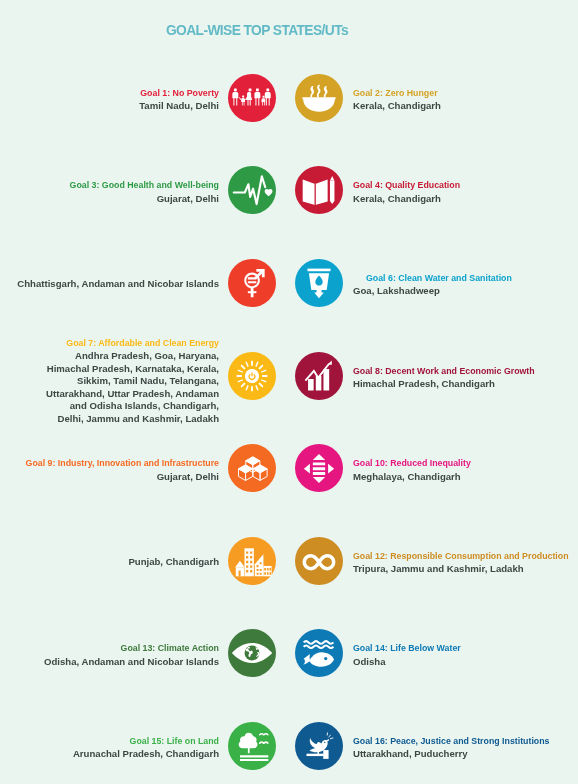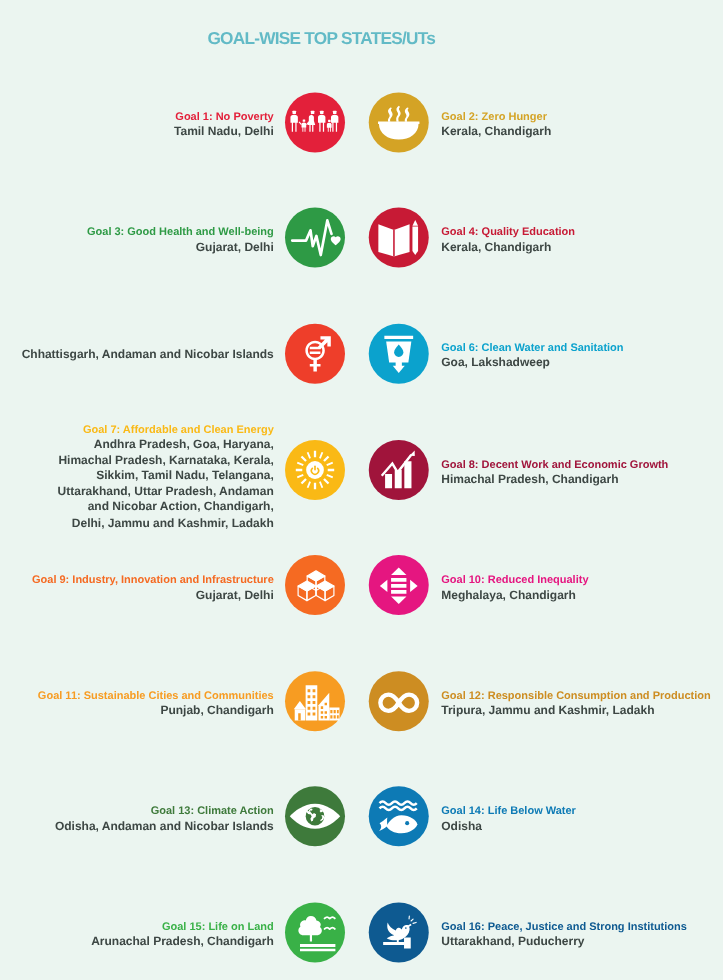--- a/index.html
+++ b/index.html
@@ -143,21 +143,21 @@
           <g fill="#fff">
 <path d="M26 20h48v5.5H26z"></path>
 <path d="M29 29.5h42l-5 35H34z"></path>
 <path d="M44.8 62h10.4v11.5H44.8z"></path>
 <path d="M40 70h20L50 82z"></path>
 </g>
           <path fill="var(--badge)" d="M50 34.5c-4.7 5.2-7.7 9.2-7.7 13.2 0 4.3 3.4 7.7 7.7 7.7s7.7-3.4 7.7-7.7c0-4-3-8-7.7-13.2z"></path>
         </svg></span>
   </div>
   <div class="txt txt-right">
-    <div class="g-title" style="color: rgb(11, 162, 205);">Goal 6: Clean Water and Sanitation</div>
+    <div class="g-title" style="color: rgb(11, 162, 205); margin-left: 13px;">Goal 6: Clean Water and Sanitation</div>
     <div class="g-states">Goa, Lakshadweep</div>
   </div>
 </div>
 <div class="row" style="top:375.65px">
   <div class="circle c-left" style="background-color: rgb(250, 185, 21); --badge: #fab915;">
     <span><svg viewBox="0 0 100 100">
           <g transform="translate(50,50) scale(0.80) translate(-50,-50)">
 <g fill="none" stroke="#fff" stroke-width="4.8" stroke-linecap="butt">
 <path d="M50 23.5V10M50 76.5V90M23.5 50H10M76.5 50H90M31.3 31.3l-9.5-9.5M68.7 68.7l9.5 9.5M31.3 68.7l-9.5 9.5M68.7 31.3l9.5-9.5"></path>
 </g>
@@ -172,21 +172,21 @@
 </g>
         </svg></span>
   </div>
   <div class="txt txt-left multiline">
     <div class="g-title" style="color: rgb(250, 185, 21);">Goal 7: Affordable and Clean Energy</div>
     <div class="g-states">
       <div>Andhra Pradesh, Goa, Haryana,</div>
       <div>Himachal Pradesh, Karnataka, Kerala,</div>
       <div>Sikkim, Tamil Nadu, Telangana,</div>
       <div>Uttarakhand, Uttar Pradesh, Andaman</div>
-      <div>and Nicobar Action, Chandigarh,</div>
+      <div>and Odisha Islands, Chandigarh,</div>
       <div>Delhi, Jammu and Kashmir, Ladakh</div>
     </div>
   </div>
 </div>
 <div class="row" style="top:375.65px">
   <div class="circle c-right" style="background-color: rgb(160, 20, 59); --badge: #a0143b;">
     <span><svg viewBox="0 0 100 100">
           <g transform="translate(50,50) scale(0.93) translate(-50,-50)">
             <g fill="#fff">
 <path d="M25.5 57h12.5v25.5H25.5zM42.8 50h12.5v32.5H42.8zM60 34.5h12.8v48H60z"></path>
@@ -259,21 +259,20 @@
 <g fill="var(--badge)">
 <path d="M22 73.5h4.2v11.9H22z"></path>
 <path d="M37.6 33.6h4.6v5h-4.6zM46 33.6h4.6v5H46zM37.6 43.3h4.6v5h-4.6zM46 43.3h4.6v5H46zM37.6 53h4.6v5h-4.6zM46 53h4.6v5H46zM37.6 62.7h4.6v5h-4.6zM46 62.7h4.6v5H46zM37.6 72.4h4.6v5h-4.6zM46 72.4h4.6v5H46z"></path>
 <path d="M59.6 62h4v4.3h-4zM66 56h4v4.3h-4zM59.6 70h4v4.3h-4zM66 70h4v4.3h-4zM59.6 78h4v4.3h-4zM66 78h4v4.3h-4z"></path>
 <path d="M75.5 68h3.6v5.4h-3.6zM81 68h3.6v5.4H81zM86.5 68h3.1v5.4h-3.1zM75.5 77h3.6v5.4h-3.6zM81 77h3.6v5.4H81zM86.5 77h3.1v5.4h-3.1z"></path>
 </g>
           </g>
         </svg></span>
   </div>
   <div class="txt txt-left">
-    <div class="g-title" style="color: rgb(247, 156, 34);">Goal 11: Sustainable Cities and Communities</div>
     <div class="g-states">Punjab, Chandigarh</div>
   </div>
 </div>
 <div class="row" style="top:560.85px">
   <div class="circle c-right" style="background-color: rgb(205, 141, 34); --badge: #cd8d22;">
     <span><svg viewBox="0 0 100 100">
 <g fill="none" stroke="#fff" stroke-width="7.4" stroke-linecap="round">
 <path d="M50 52.5c-5.8-9.5-10-13.5-17.1-13.5a13.5 13.5 0 1 0 0 27c7.1 0 11.3-4 17.1-13.5 5.8-9.5 10-13.5 17.1-13.5a13.5 13.5 0 1 1 0 27c-7.1 0-11.3-4-17.1-13.5z"></path>
 </g>
         </svg></span>

